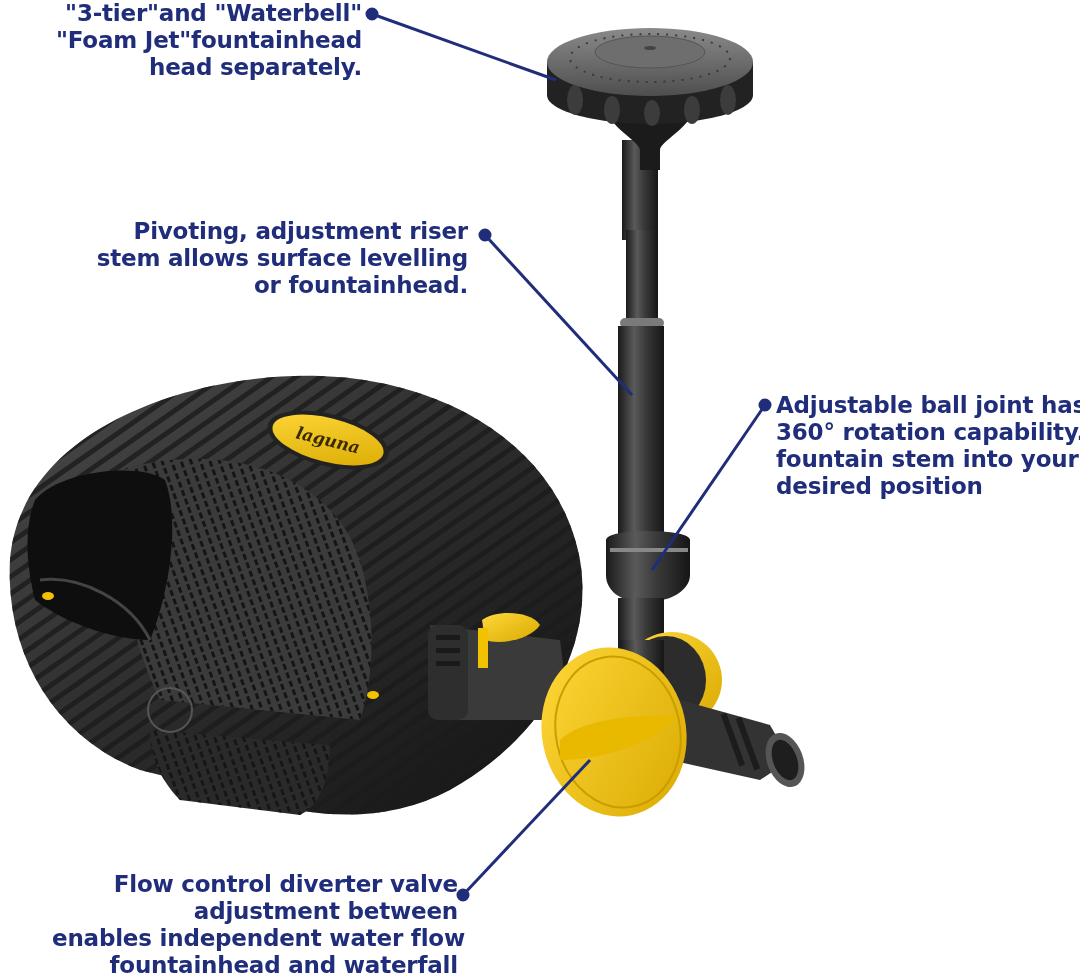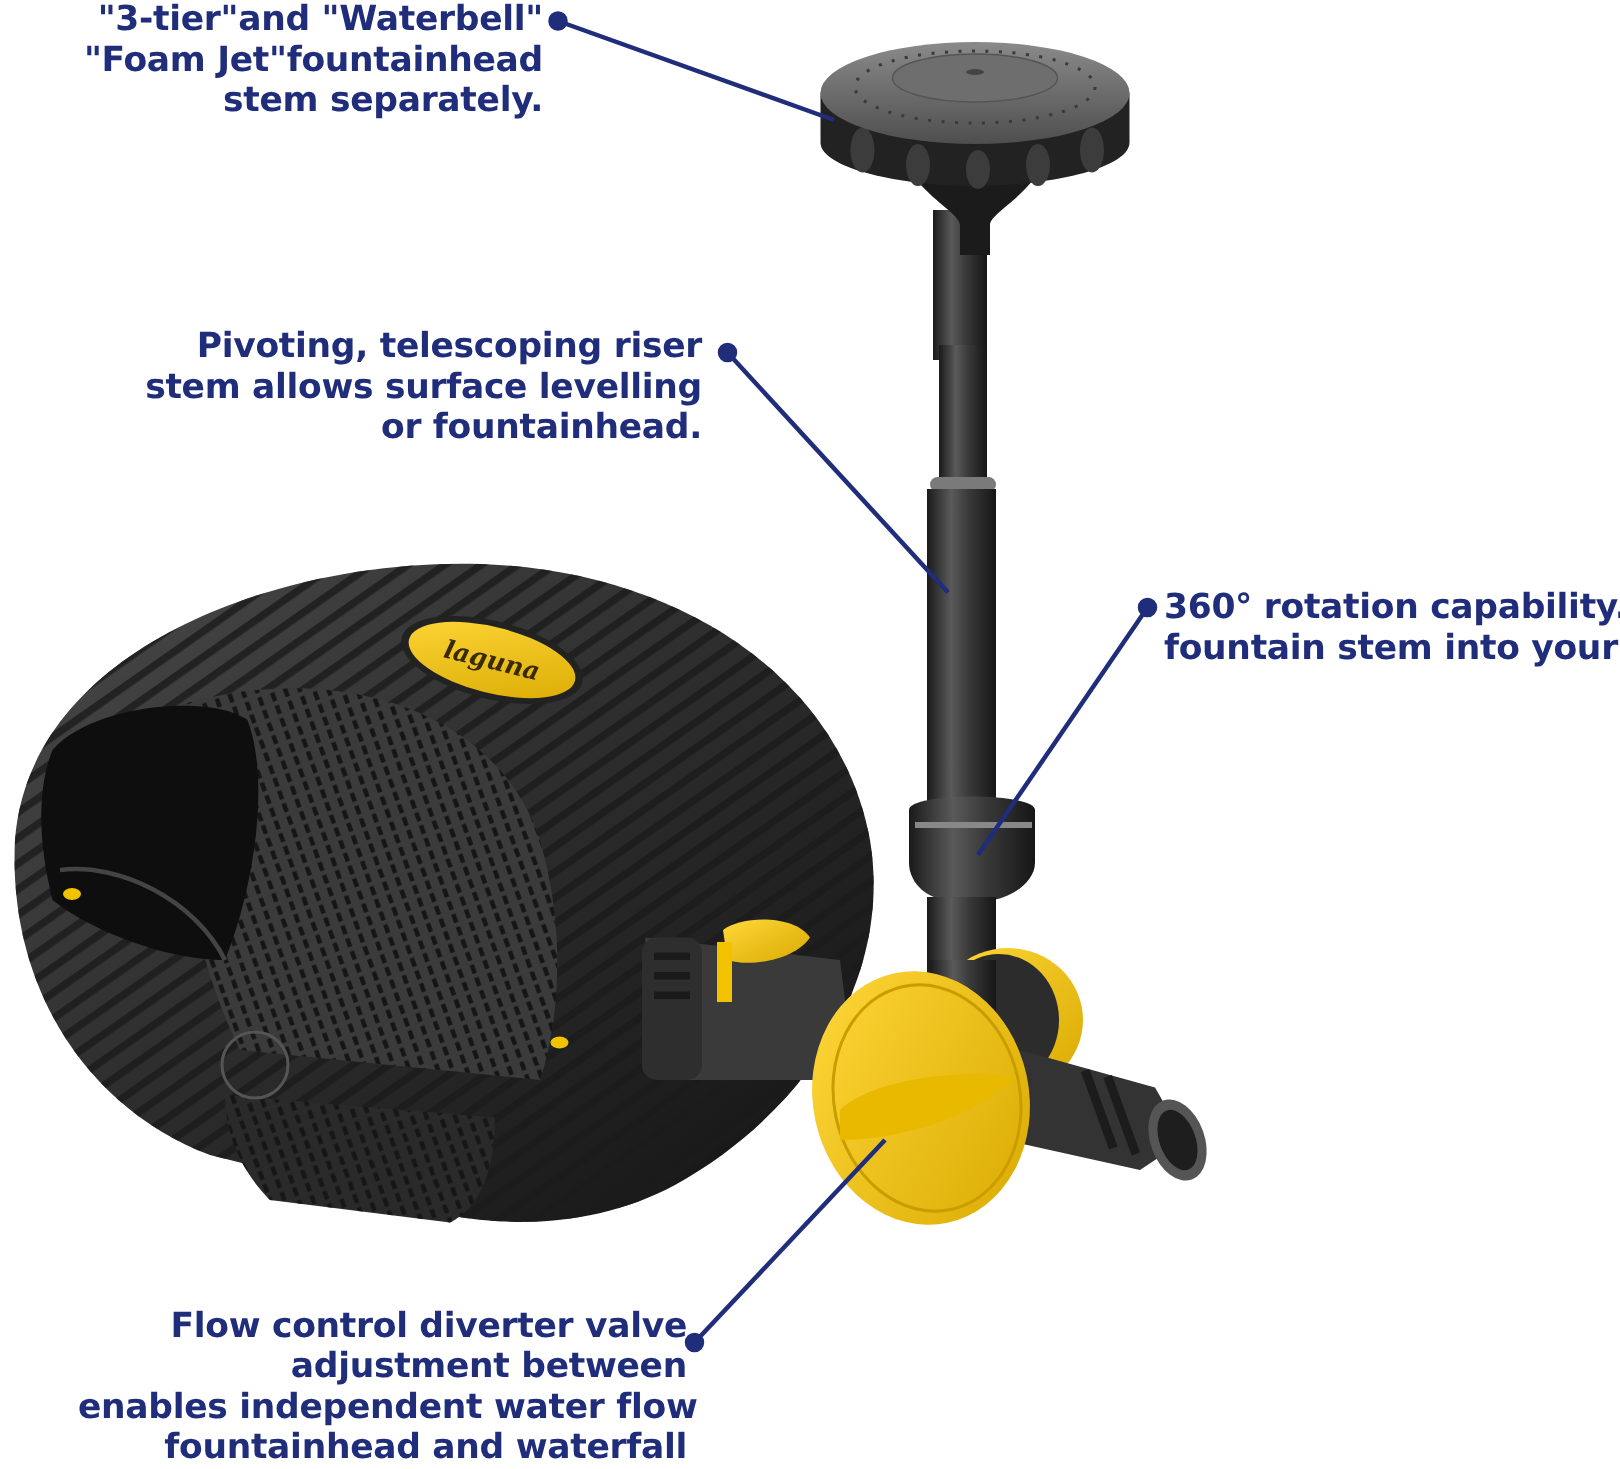--- a/index.html
+++ b/index.html
@@ -132,32 +132,34 @@
     <line x1="765" y1="405" x2="652" y2="570"></line>
     <circle cx="765" cy="405" r="5"></circle>
     <line x1="463" y1="895" x2="590" y2="760"></line>
     <circle cx="463" cy="895" r="5"></circle>
   </g>
 </svg>
 
 <div class="callout right" style="left:20px; top:0px; width:342px;">
   <span class="ln">"3-tier"and "Waterbell"</span>
   <span class="ln">"Foam Jet"fountainhead</span>
-  <span class="ln">stem separately.</span>
+  <span class="ln">head separately.</span>
 </div>
 
 <div class="callout right" style="left:60px; top:218px; width:408px;">
-  <span class="ln">Pivoting, telescoping riser</span>
+  <span class="ln">Pivoting, adjustment riser</span>
   <span class="ln">stem allows surface levelling</span>
   <span class="ln">or fountainhead.</span>
 </div>
 
 <div class="callout left" style="left:776px; top:392px; width:304px;">
+  <span class="ln">Adjustable ball joint has</span>
   <span class="ln">360° rotation capability.</span>
   <span class="ln">fountain stem into your</span>
+  <span class="ln">desired position</span>
 </div>
 
 <div class="callout right" style="left:52px; top:871px; width:406px;">
   <span class="ln">Flow control diverter valve</span>
   <span class="ln">adjustment between</span>
   <span class="ln">enables independent water flow</span>
   <span class="ln">fountainhead and waterfall</span>
 </div>
 
 </body></html>

